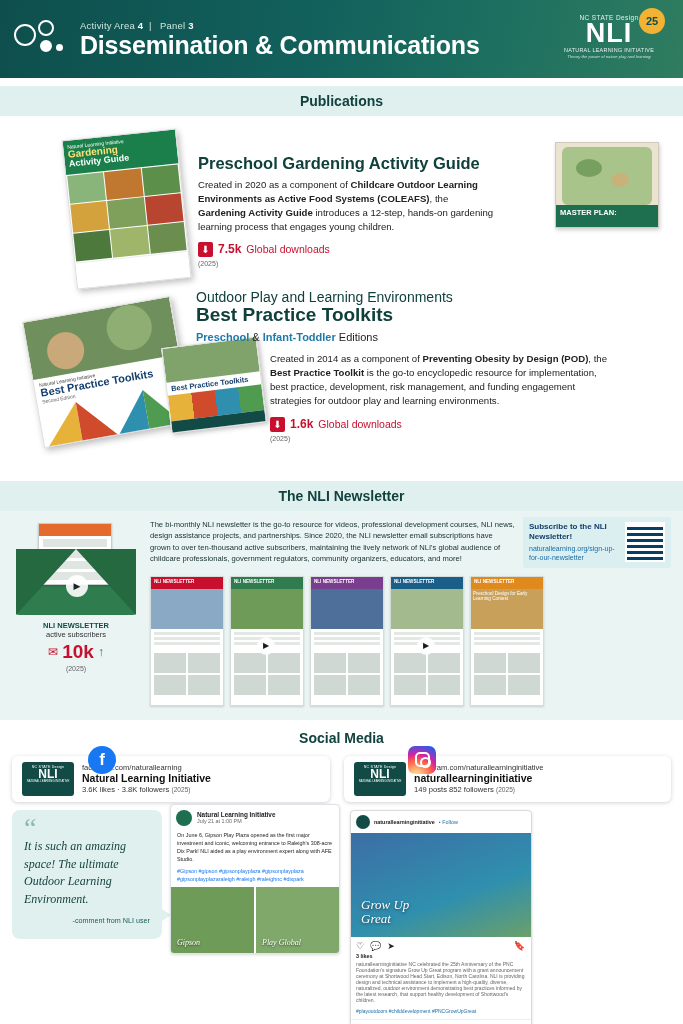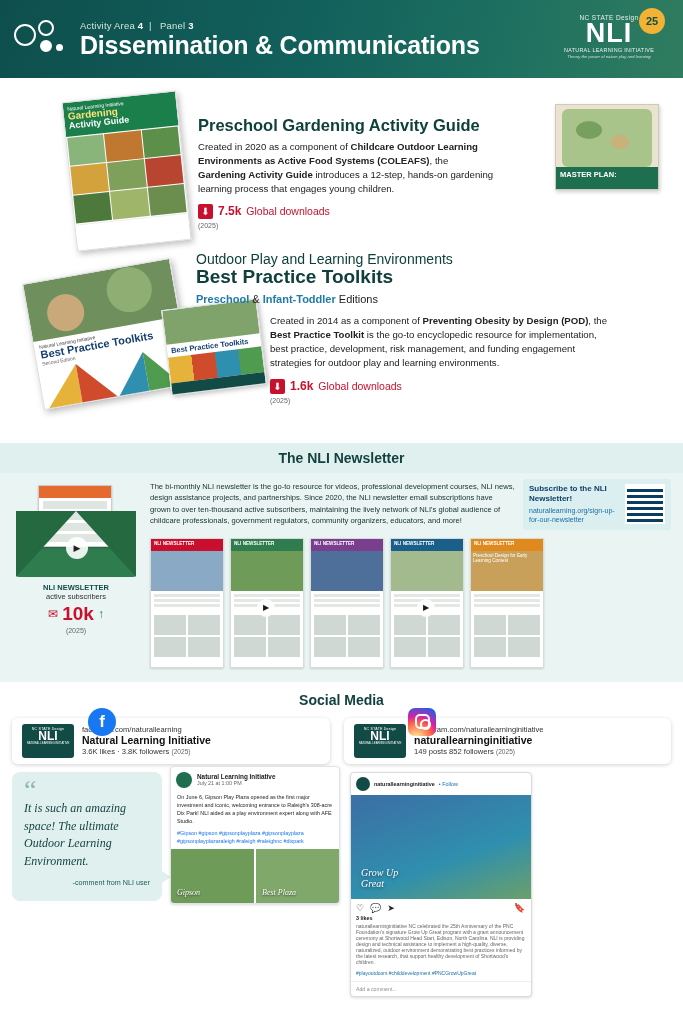--- a/index.html
+++ b/index.html
@@ -229,31 +229,31 @@
   .qtail{position:absolute;right:-9px;bottom:16px;width:0;height:0;border-left:12px solid #dff0ef;border-top:8px solid transparent;border-bottom:8px solid transparent;}
 
   .fbpost{position:absolute;left:158px;top:-6px;width:170px;background:#fff;border:1px solid #dfe3e8;border-radius:4px;box-shadow:0 1px 3px rgba(0,0,0,.15);overflow:hidden;}
   .fp-head{display:flex;gap:5px;align-items:center;padding:5px;}
   .fp-av{width:16px;height:16px;border-radius:50%;background:#1d6f4f;}
   .fp-n{font-size:6.4px;font-weight:bold;}
   .fp-d{font-size:5.4px;color:#65676b;}
   .fp-body{font-size:5.4px;line-height:1.5;padding:0 6px 4px 6px;color:#1c1e21;}
   .fp-tags{font-size:5.4px;color:#1877f2;padding:0 6px 4px 6px;line-height:1.5;}
   .fp-imgs{display:flex;gap:2px;padding:0 0 0 0;}
-  .fp-img{height:54px;flex:1;background:#6f9b58;position:relative;}
+  .fp-img{height:66px;flex:1;background:#6f9b58;position:relative;}
   .fp-img.b{background:#7fa86a;}
   .fp-cap{position:absolute;left:6px;bottom:6px;color:#fff;font-family:"Liberation Serif",serif;font-size:8px;font-style:italic;text-shadow:0 1px 2px rgba(0,0,0,.6);}
 
   .igpost{width:182px;background:#fff;border:1px solid #dbdbdb;border-radius:4px;overflow:hidden;box-shadow:0 1px 3px rgba(0,0,0,.15);margin-left:6px;}
   .ig-head{display:flex;align-items:center;gap:4px;padding:4px 5px;}
   .ig-av{width:14px;height:14px;border-radius:50%;background:#124a46;}
   .ig-nm{font-size:5.4px;font-weight:bold;}
   .ig-fol{font-size:5.4px;color:#1b6ea8;}
   .ig-media{height:104px;background:linear-gradient(160deg,#3c6ea5,#2f8fae 60%,#6ba06a);position:relative;}
-  .ig-mtxt{position:absolute;left:10px;bottom:10px;color:#fff;font-family:"Liberation Serif",serif;font-style:italic;font-size:10px;text-shadow:0 1px 3px rgba(0,0,0,.55);line-height:1.1;}
+  .ig-mtxt{position:absolute;left:10px;bottom:10px;color:#fff;font-family:"Liberation Serif",serif;font-style:italic;font-size:13px;text-shadow:0 1px 3px rgba(0,0,0,.55);line-height:1.1;}
   .ig-acts{display:flex;gap:6px;padding:4px 5px 2px 5px;font-size:9px;color:#262626;}
   .ig-likes{font-size:5.4px;padding:0 5px 2px 5px;font-weight:bold;}
   .ig-cap{font-size:5px;color:#666;padding:0 5px 5px 5px;}
   .ig-comment{border-top:1px solid #efefef;padding:4px 5px;font-size:5.2px;color:#8e8e8e;}
 </style>
 </head>
 <body>
 
 <div class="poster">
 
@@ -275,20 +275,21 @@
     </div>
     <div class="nli-logo-head">
       <div class="ncstate">NC STATE Design</div>
       <div class="nli-big">NLI</div>
       <div class="nli-sub">NATURAL LEARNING INITIATIVE</div>
       <div class="nli-tag">Theory the power of nature play and learning</div>
       <div class="badge25">25</div>
     </div>
   </div>
 
+  <div class="band band-pub">Publications</div>
 
   <div class="pub-area">
     <div class="pub-row">
       <div class="gard-book">
         <div class="gb-top">
           <div class="gb-t1">Natural Learning Initiative</div>
           <div class="gb-t2">Gardening</div>
           <div class="gb-t3">Activity Guide</div>
         </div>
         <div class="gb-grid">
@@ -555,21 +556,21 @@
               <div class="fp-d">July 21 at 1:00 PM</div>
             </div>
           </div>
           <div class="fp-body">On June 6, Gipson Play Plaza opened as the first major investment and iconic, welcoming entrance to Raleigh's 308-acre Dix Park! NLI aided as a play environment expert along with AFE Studio.</div>
           <div class="fp-tags">#Gipson #gipson #gipsonplayplaza #gipsonplayplaza #gipsonplayplazaraleigh #raleigh #raleighnc #dixpark</div>
           <div class="fp-imgs">
             <div class="fp-img">
               <div class="fp-cap">Gipson</div>
             </div>
             <div class="fp-img b">
-              <div class="fp-cap">Best Plaza</div>
+              <div class="fp-cap">Play Global</div>
             </div>
           </div>
         </div>
       </div>
 
       <div class="col-right">
         <div class="igpost">
           <div class="ig-head">
             <div class="ig-av"></div>
             <div class="ig-nm">naturallearninginitiative</div>

